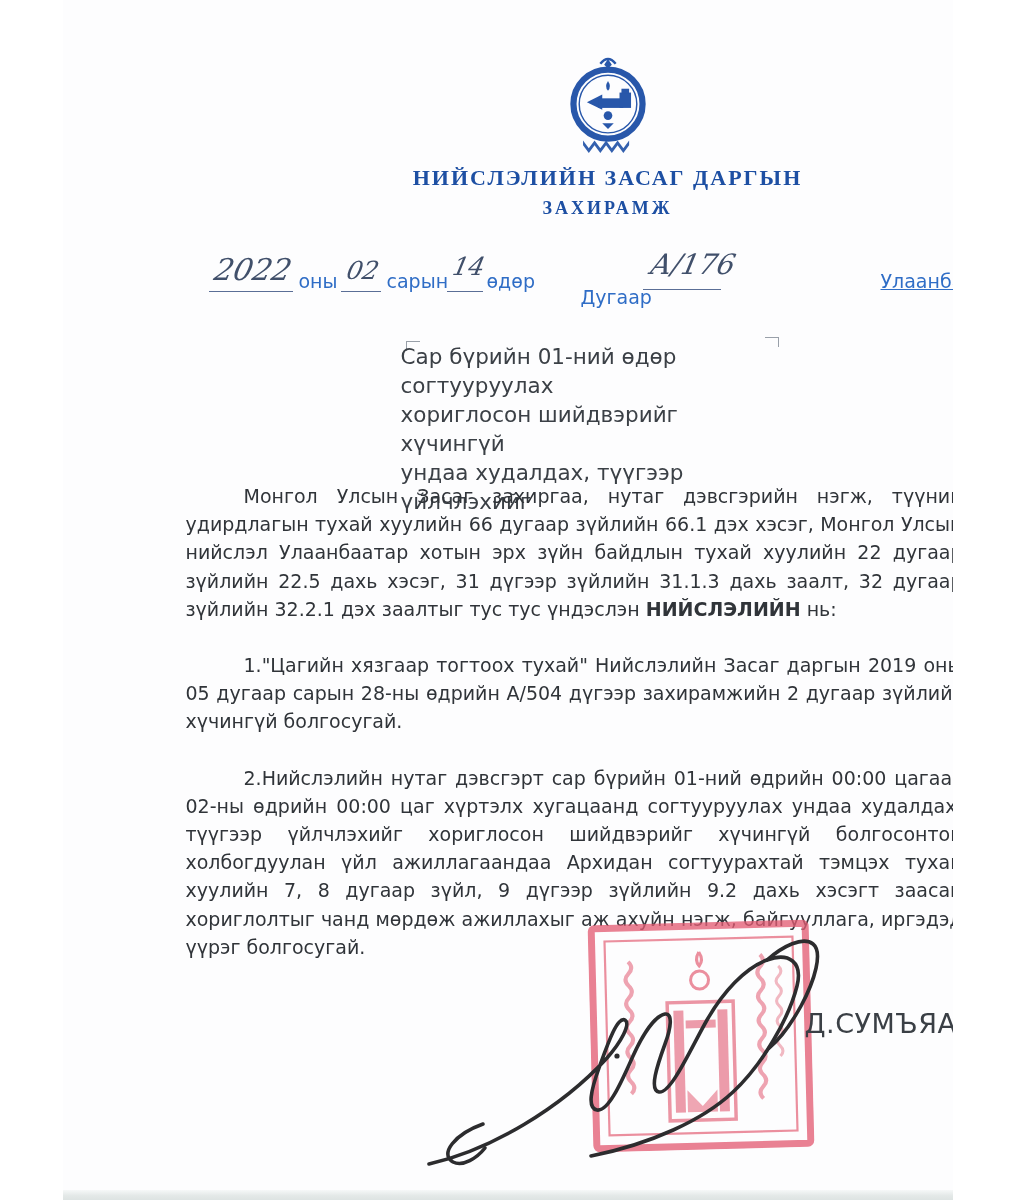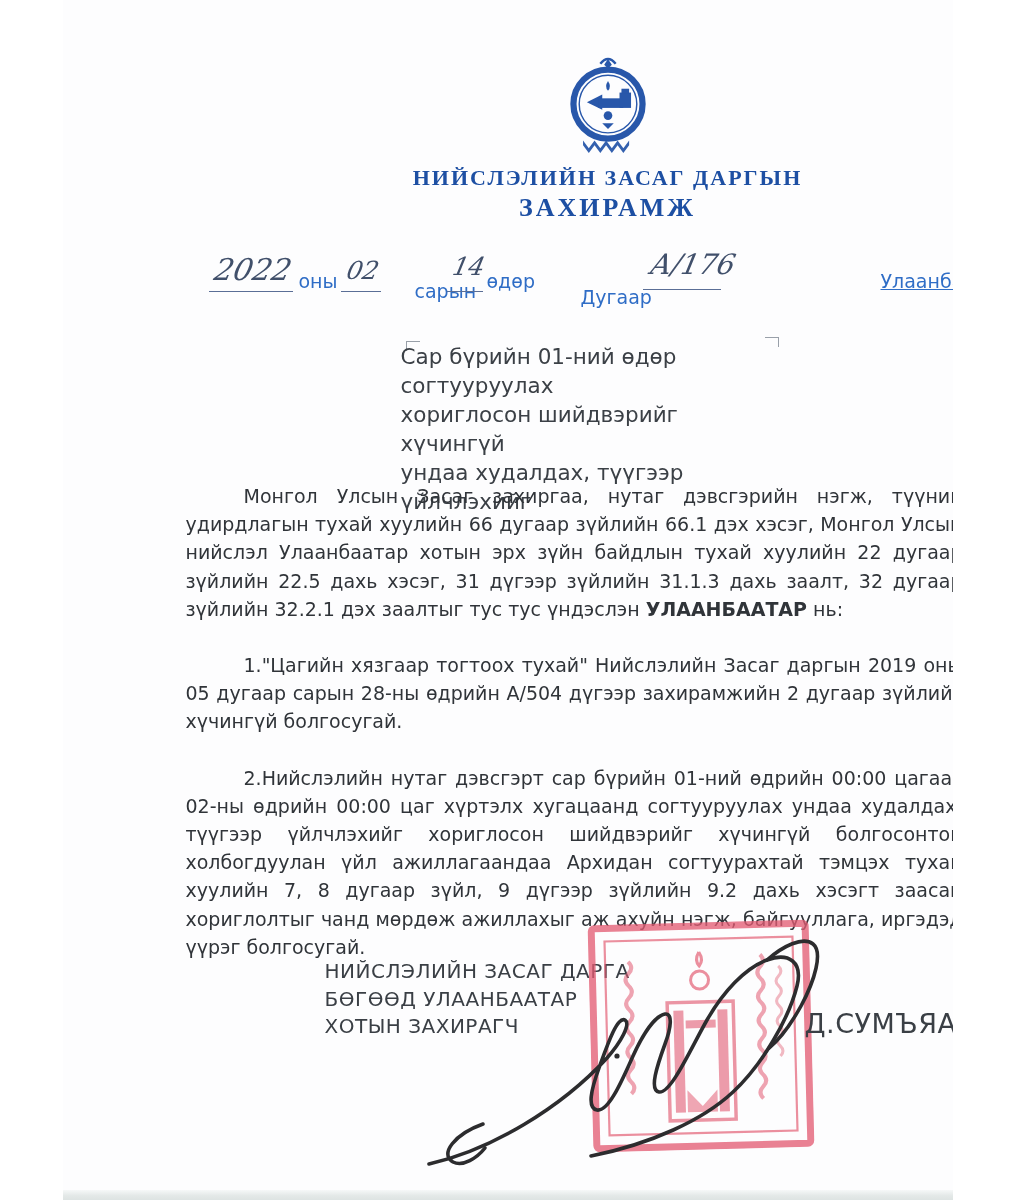--- a/index.html
+++ b/index.html
@@ -10,21 +10,21 @@
     color:#33373c;
   }
   
   .emblem{position:absolute;left:497px;top:52px;width:96px;height:108px;}
   .org-title{
     position:absolute;left:300px;top:163px;width:490px;text-align:center;
     color:#1d4fa3;font-family:"Liberation Serif","DejaVu Serif",serif;
     font-weight:bold;
   }
   .org-title .l1{font-size:22px;letter-spacing:2px;line-height:30px;}
-  .org-title .l2{font-size:26px;letter-spacing:3px;line-height:30px;}
+  .org-title .l2{font-size:18px;letter-spacing:3px;line-height:30px;}
   
   .dl-label{position:absolute;color:#2f6dc6;font-size:19px;white-space:nowrap;}
   .hand{
     position:absolute;font-family:"DejaVu Serif","Liberation Serif",serif;
     font-style:italic;color:#41506b;transform:skewX(-12deg);white-space:nowrap;
   }
   .uline{position:absolute;border-bottom:1.5px solid #5a6e96;height:0;}
   
   .subject{
     position:absolute;left:338px;top:342px;width:386px;
@@ -92,51 +92,46 @@
     <div class="l1">НИЙСЛЭЛИЙН ЗАСАГ ДАРГЫН</div>
     <div class="l2">ЗАХИРАМЖ</div>
   </div>
 
   <span class="hand" style="left:152px;top:252px;font-size:30px;">2022</span>
   <span class="uline" style="left:146px;top:291px;width:84px;"></span>
   <span class="dl-label" style="left:236px;top:270px;">оны</span>
 
   <span class="hand" style="left:284px;top:256px;font-size:25px;">02</span>
   <span class="uline" style="left:278px;top:291px;width:40px;"></span>
-  <span class="dl-label" style="left:324px;top:280px;margin-left:28px;">сарын</span>
+  <span class="dl-label" style="left:324px;top:270px;">сарын</span>
 
   <span class="hand" style="left:390px;top:252px;font-size:25px;">14</span>
   <span class="uline" style="left:384px;top:291px;width:36px;"></span>
   <span class="dl-label" style="left:424px;top:270px;">өдөр</span>
 
   <span class="dl-label" style="left:518px;top:286px;">Дугаар</span>
   <span class="uline" style="left:580px;top:289px;width:78px;"></span>
   <span class="hand" style="left:588px;top:248px;font-size:28px;">А/176</span>
 
   <span class="dl-label" style="left:818px;top:270px;text-decoration:underline;">Улаанбаатар хот</span>
 
   <span class="corner tl"></span>
   <span class="corner tr"></span>
   <div class="subject">
     <div>Сар бүрийн 01-ний өдөр согтууруулах</div>
     <div>хориглосон шийдвэрийг хүчингүй</div>
     <div>ундаа худалдах, түүгээр үйлчлэхийг</div>
   </div>
 
   <div class="body-text">
-    <p><span>Монгол Улсын Засаг захиргаа, нутаг дэвсгэрийн нэгж, түүний удирдлагын тухай хуулийн 66 дугаар зүйлийн 66.1 дэх хэсэг, Монгол Улсын нийслэл Улаанбаатар хотын эрх зүйн байдлын тухай хуулийн 22 дугаар зүйлийн 22.5 дахь хэсэг, 31 дүгээр зүйлийн 31.1.3 дахь заалт, 32 дугаар зүйлийн 32.2.1 дэх заалтыг тус тус үндэслэн </span><b>УЛААНБААТАР</b><span> нь:</span></p>
+    <p><span>Монгол Улсын Засаг захиргаа, нутаг дэвсгэрийн нэгж, түүний удирдлагын тухай хуулийн 66 дугаар зүйлийн 66.1 дэх хэсэг, Монгол Улсын нийслэл Улаанбаатар хотын эрх зүйн байдлын тухай хуулийн 22 дугаар зүйлийн 22.5 дахь хэсэг, 31 дүгээр зүйлийн 31.1.3 дахь заалт, 32 дугаар зүйлийн 32.2.1 дэх заалтыг тус тус үндэслэн </span><b>НИЙСЛЭЛИЙН</b><span> нь:</span></p>
     <p>1."Цагийн хязгаар тогтоох тухай" Нийслэлийн Засаг даргын 2019 оны 05 дугаар сарын 28-ны өдрийн А/504 дүгээр захирамжийн 2 дугаар зүйлийг хүчингүй болгосугай.</p>
     <p>2.Нийслэлийн нутаг дэвсгэрт сар бүрийн 01-ний өдрийн 00:00 цагаас 02-ны өдрийн 00:00 цаг хүртэлх хугацаанд согтууруулах ундаа худалдах, түүгээр үйлчлэхийг хориглосон шийдвэрийг хүчингүй болгосонтой холбогдуулан үйл ажиллагаандаа Архидан согтуурахтай тэмцэх тухай хуулийн 7, 8 дугаар зүйл, 9 дүгээр зүйлийн 9.2 дахь хэсэгт заасан хориглолтыг чанд мөрдөж ажиллахыг аж ахуйн нэгж, байгууллага, иргэдэд үүрэг болгосугай.</p>
   </div>
 
-  <div class="sig-title">
-    <div>НИЙСЛЭЛИЙН ЗАСАГ ДАРГА</div>
-    <div>БӨГӨӨД УЛААНБААТАР</div>
-    <div>ХОТЫН ЗАХИРАГЧ</div>
-  </div>
 
   <div class="stamp">
     <svg viewBox="0 0 222 228" width="222" height="228">
       <g fill="none" stroke="#e25b72">
         <rect x="4" y="4" width="214" height="220" rx="3" stroke-width="7" opacity="0.9"></rect>
         <rect x="17" y="17" width="188" height="194" stroke-width="2.2" opacity="0.8"></rect>
 
         <path d="M40 38 q6 6 0 12 q-6 6 0 12 q6 6 0 12 q-6 6 0 12 q6 6 0 12 q-6 6 0 12 q6 6 0 12 q-6 6 0 12 q6 6 0 12 q-6 6 0 12 q6 6 0 12" stroke-width="4" opacity="0.65"></path>
 
         <path d="M172 34 q6 6 0 12 q-6 6 0 12 q6 6 0 12 q-6 6 0 12 q6 6 0 12 q-6 6 0 12 q6 6 0 12 q-6 6 0 12 q6 6 0 12 q-6 6 0 12 q6 6 0 12 q-6 6 0 12" stroke-width="4" opacity="0.65"></path>

